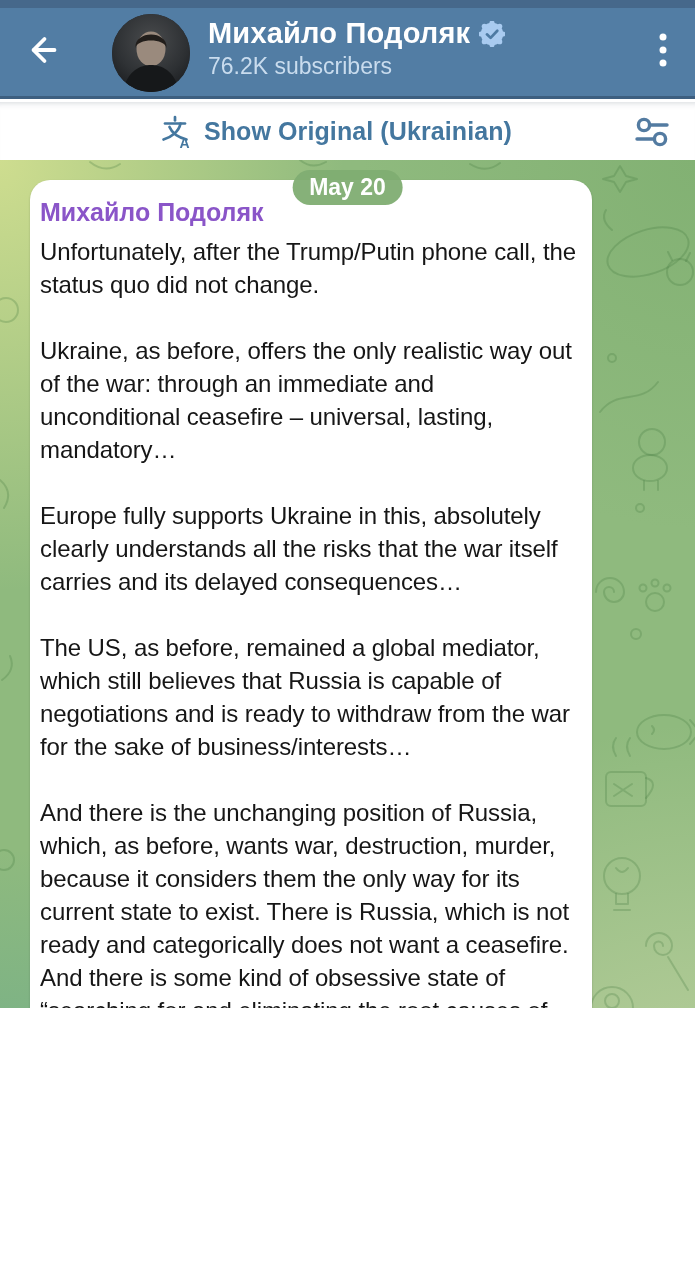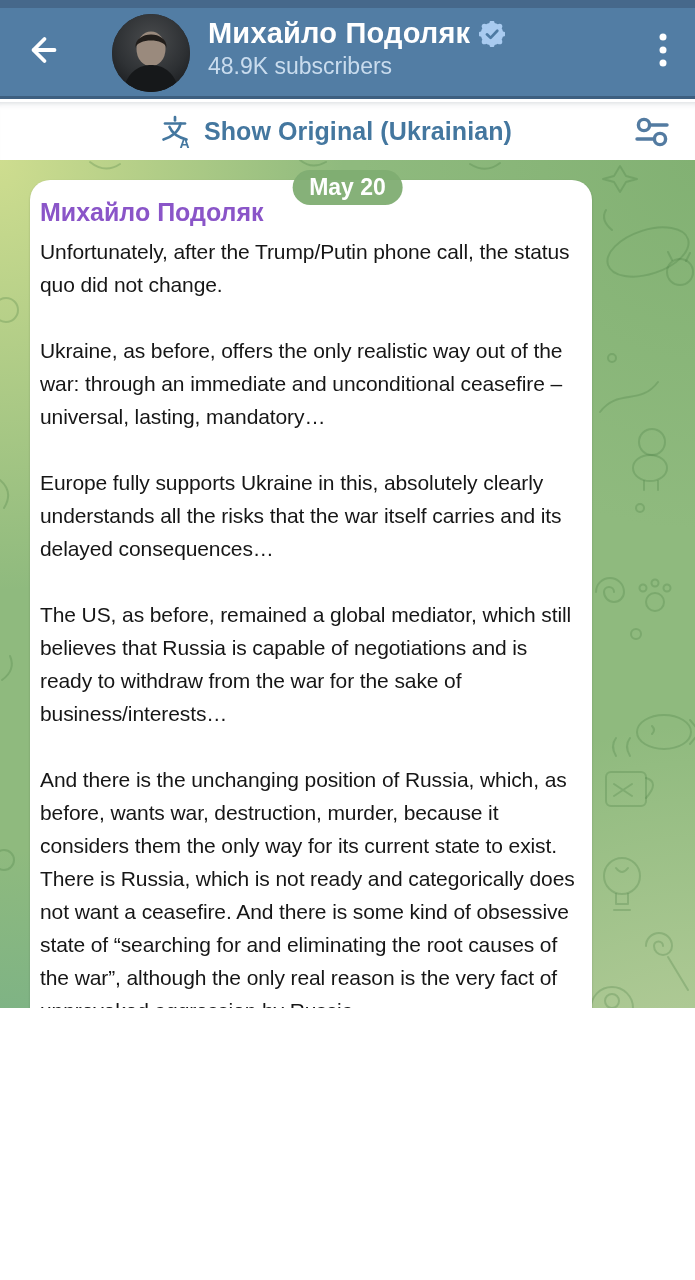--- a/index.html
+++ b/index.html
@@ -69,21 +69,21 @@
     position:absolute; left:30px; top:20px; width:562px; height:1140px;
     background:#ffffff; border-radius:20px; z-index:5;
     padding:18px 14px 20px 10px;
     box-shadow:0 1px 2px rgba(30,50,30,0.25);
     cursor:pointer;
   }
   .sender {
     font-size:25px; font-weight:bold; color:#8a55c8; line-height:28px;
     margin-bottom:9px; cursor:pointer; display:inline-block;
   }
-  .msg-body { color:#161616; font-size:21px; line-height:33px; letter-spacing:-0.1px; }
+  .msg-body { color:#161616; font-size:24px; line-height:33px; letter-spacing:-0.1px; }
   .para { margin:0 0 33px 0; }
   .para:last-child { margin-bottom:0; }
 
   .datechip {
     position:absolute; top:10px; left:50%; transform:translateX(-50%);
     background:rgba(127,173,114,0.95); color:#ffffff;
     font-size:23px; font-weight:bold; line-height:26px;
     padding:4px 17px 5px 17px; border-radius:18px; z-index:10; cursor:pointer;
     white-space:nowrap;
   }
@@ -130,21 +130,21 @@
                 <circle cx="4.9" cy="19.1" r="2.4"></circle>
               <circle cx="2" cy="12" r="2.4"></circle>
                 <circle cx="4.9" cy="4.9" r="2.4"></circle>
               <circle cx="12" cy="2" r="2.4"></circle>
                 <circle cx="19.1" cy="4.9" r="2.4"></circle>
             </g>
             <path d="M7.3 12.3 L10.7 15.6 L16.9 9" fill="none" stroke="#4d7aa3" stroke-width="2.5" stroke-linecap="round" stroke-linejoin="round"></path>
           </svg>
         </span>
       </div>
-      <span class="subs">48.9K subscribers</span>
+      <span class="subs">76.2K subscribers</span>
     </div>
 
     <button class="kebab-btn">
       <svg width="10" height="36" viewBox="0 0 10 36" fill="#ffffff">
         <circle cx="5" cy="5" r="3.5"></circle>
           <circle cx="5" cy="18" r="3.5"></circle>
           <circle cx="5" cy="31" r="3.5"></circle>
       </svg>
     </button>
   </header>

